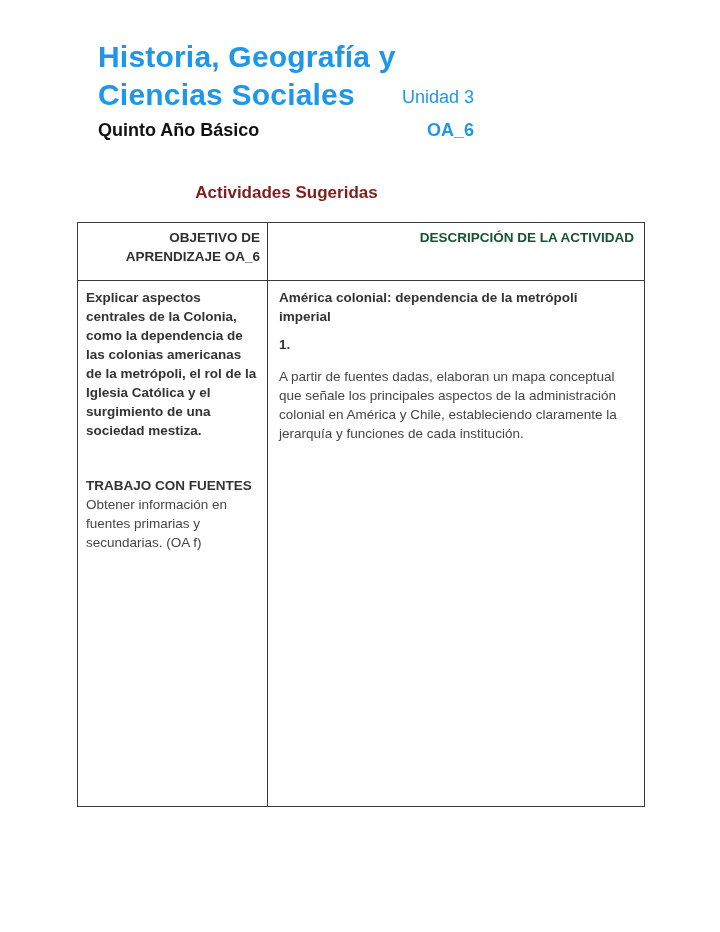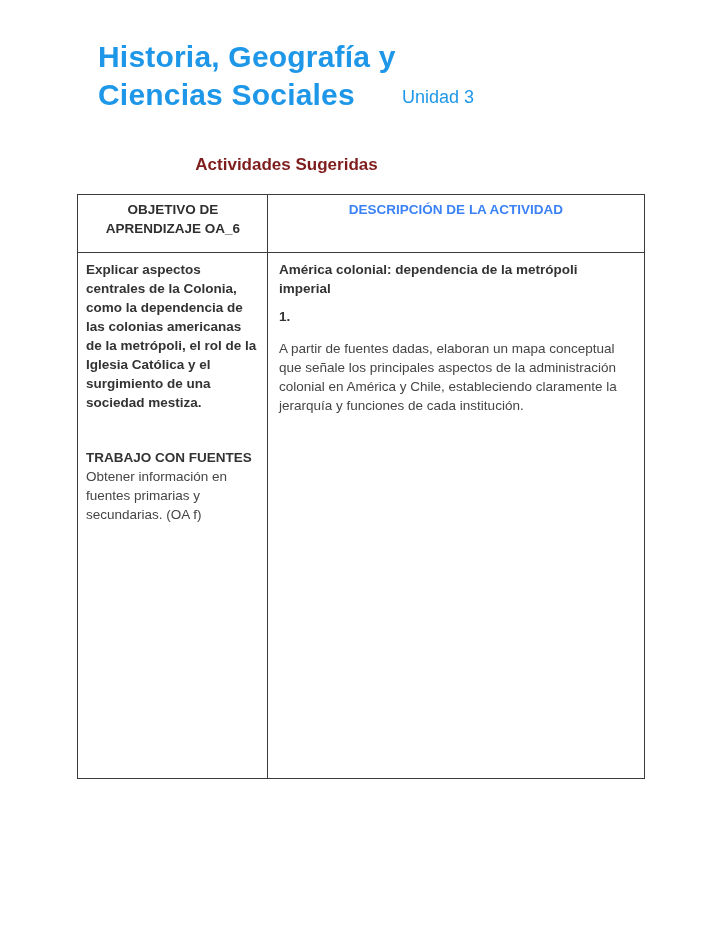--- a/index.html
+++ b/index.html
@@ -70,30 +70,30 @@
   table.activities col.c2 { width: 377px; }
   table.activities th,
   table.activities td {
     border: 1.5px solid #3b3b3b;
     vertical-align: top;
     font-size: 13.5px;
     line-height: 19px;
   }
   th.objective-header {
     height: 47px;
-    text-align: center;
+    text-align: right;
     font-weight: bold;
     color: #2f2f2f;
     padding: 5px 7px 14px 8px;
   }
   th.activity-header {
     height: 47px;
-    text-align: center;
+    text-align: right;
     font-weight: bold;
-    color: #3b82f6;
+    color: #14532d;
     padding: 5px 10px;
   }
   td.objective-cell {
     height: 526px;
     color: #454545;
     padding: 7px 7px 6px 8px;
   }
   td.activity-cell {
     height: 526px;
     color: #454545;
@@ -105,20 +105,24 @@
   .twf-heading { margin-top: 36px; }
 </style>
 </head>
 <body>
 
 <div class="page">
 
   <div class="doc-header">
     <h1 class="doc-title">Historia, Geografía y Ciencias Sociales</h1>
     <div class="unit-label">Unidad 3</div>
+    <div class="sub-row">
+      <span class="grade-label">Quinto Año Básico</span>
+      <span class="oa-code">OA_6</span>
+    </div>
   </div>
 
   <div class="section-title">Actividades Sugeridas</div>
 
   <table class="activities">
     <colgroup>
         <col class="c1">
         <col class="c2">
       </colgroup>
     <thead>

